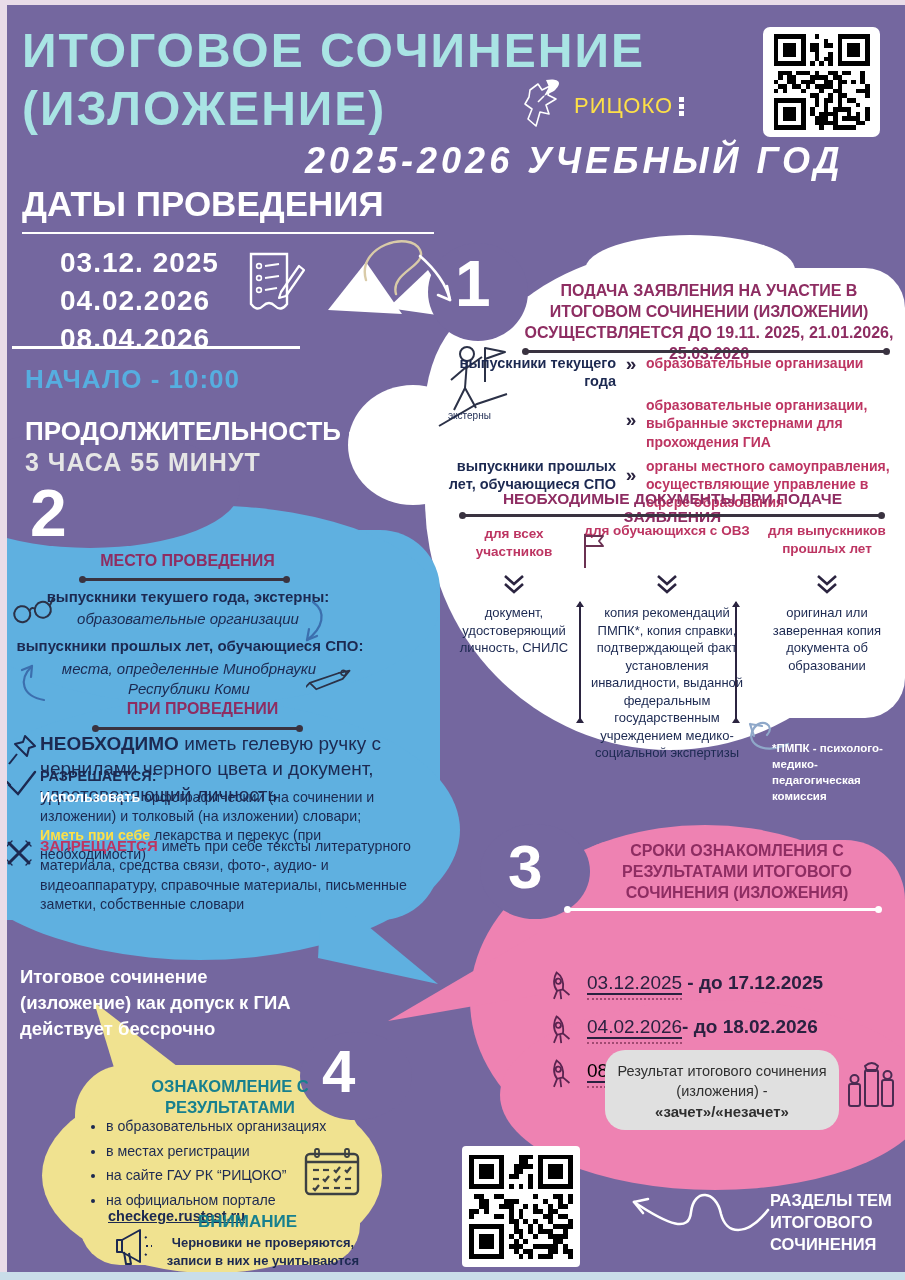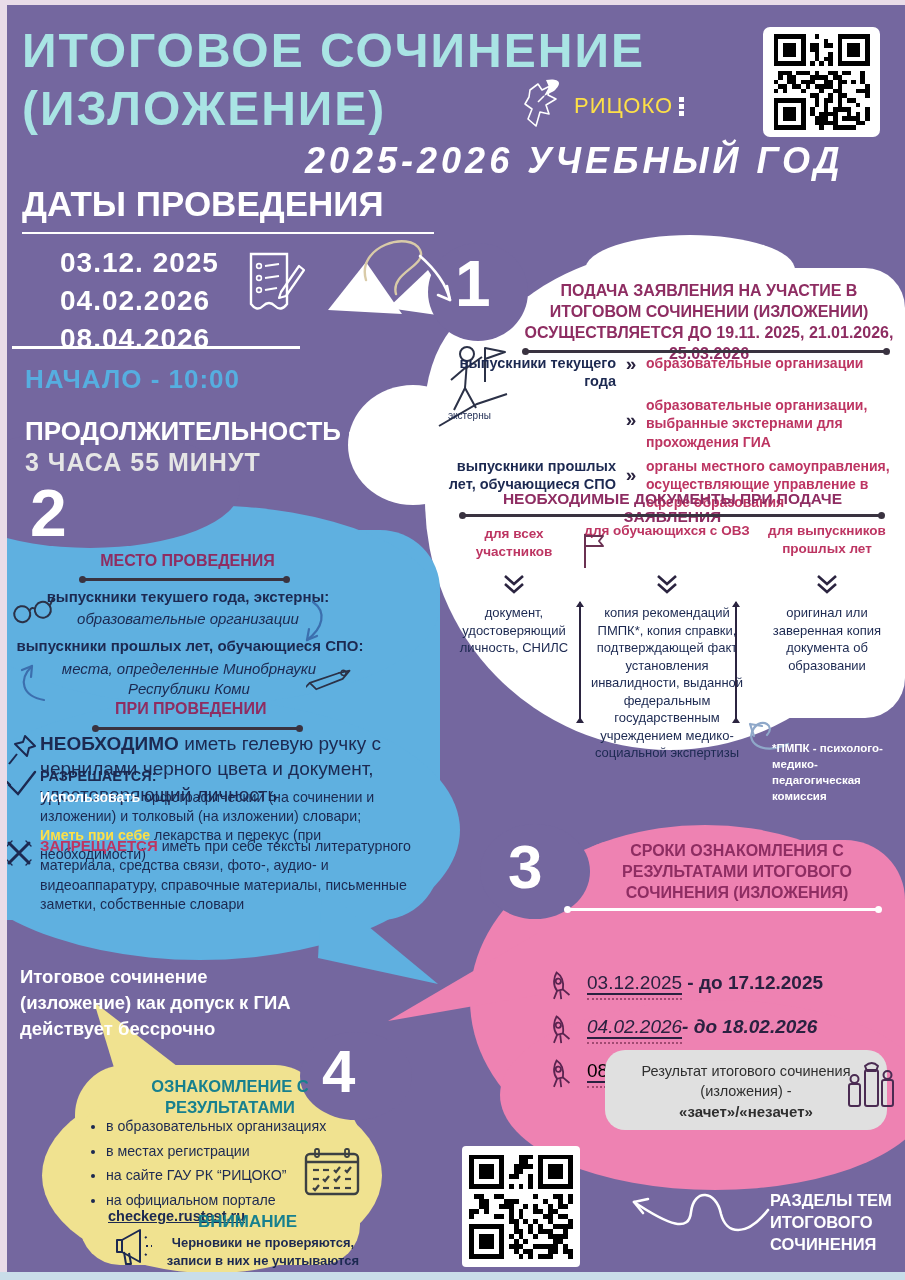--- a/index.html
+++ b/index.html
@@ -365,21 +365,21 @@
         <path d="M6,34 L30,16 L40,10 L36,20 L14,38 Z" fill="none" stroke="#2b3147" stroke-width="1.8" stroke-linejoin="round"></path>
         <circle cx="35" cy="14" r="2.5" fill="none" stroke="#2b3147" stroke-width="1.5"></circle>
         <path d="M6,34 L2,42" stroke="#2b3147" stroke-width="1.8"></path>
       </g>
   </svg>
   <svg class="abs z3" style="left:12px;top:660px;" width="40" height="44" viewBox="0 0 40 44">
     <path d="M32,40 C10,36 6,20 20,6" fill="none" stroke="#3c6fae" stroke-width="2.2" stroke-linecap="round"></path>
       <path d="M20,6 L10,10 M20,6 L19,17" fill="none" stroke="#3c6fae" stroke-width="2.2" stroke-linecap="round"></path>
   </svg>
 
-  <div class="abs z3 magenta" style="left:115px;top:700px;width:175px;font-size:16px;font-weight:800;">ПРИ ПРОВЕДЕНИИ</div>
+  <div class="abs z3 magenta" style="left:115px;top:700px;width:175px;text-align:center;font-size:16px;font-weight:800;">ПРИ ПРОВЕДЕНИИ</div>
   <div class="dotline" style="left:95px;top:727px;width:205px;"></div>
 
   <svg class="abs z3" style="left:6px;top:733px;" width="32" height="34" viewBox="0 0 32 34">
     <path d="M19,3 L29,13 L23,15 L21,23 L9,11 L17,9 Z" fill="none" stroke="#1c2951" stroke-width="2" stroke-linejoin="round"></path>
       <line x1="11" y1="21" x2="3" y2="31" stroke="#1c2951" stroke-width="2"></line>
   </svg>
   <div class="abs z3 navy" style="left:40px;top:731px;width:366px;font-size:19px;line-height:1.34;"><b>НЕОБХОДИМО</b><span> иметь гелевую ручку с чернилами черного цвета и документ, удостоверяющий личность</span></div>
 
   <svg class="abs z3" style="left:5px;top:768px;" width="34" height="30" viewBox="0 0 34 30">
     <path d="M4,17 L13,26 L30,4" fill="none" stroke="#1c2951" stroke-width="2.4" stroke-linecap="round"></path>
@@ -407,21 +407,21 @@
     <div class="hrow" style="align-items:center;height:44px;">
       <svg width="34" height="34" viewBox="0 0 34 34">
           <g transform="rotate(-14 17 17)" fill="none" stroke="#5a2450" stroke-width="1.8">
             <path d="M17,3 C21,7 22,14 19,21 L13,21 C10,14 13,7 17,3 Z"></path>
             <circle cx="16.5" cy="12" r="2.6"></circle>
             <path d="M13,21 L8,28 M19,21 L24,28 M16,22 L15,30"></path>
           </g>
         </svg>
       <span style="font-size:19px;color:#2a2140;margin-left:10px;"><span class="d3out"><span class="d3in">03.12.2025</span></span><b> - до 17.12.2025</b></span>
     </div>
-    <div class="hrow" style="align-items:center;height:44px;font-style:italic;">
+    <div class="hrow" style="align-items:center;height:44px;">
       <svg width="34" height="34" viewBox="0 0 34 34">
           <g transform="rotate(-14 17 17)" fill="none" stroke="#5a2450" stroke-width="1.8">
             <path d="M17,3 C21,7 22,14 19,21 L13,21 C10,14 13,7 17,3 Z"></path>
             <circle cx="16.5" cy="12" r="2.6"></circle>
             <path d="M13,21 L8,28 M19,21 L24,28 M16,22 L15,30"></path>
           </g>
         </svg>
       <span style="font-size:19px;color:#2a2140;margin-left:10px;"><span class="d3out"><span class="d3in">04.02.2026</span></span><b>- до 18.02.2026</b></span>
     </div>
     <div class="hrow" style="align-items:center;height:44px;">
@@ -429,21 +429,21 @@
           <g transform="rotate(-14 17 17)" fill="none" stroke="#5a2450" stroke-width="1.8">
             <path d="M17,3 C21,7 22,14 19,21 L13,21 C10,14 13,7 17,3 Z"></path>
             <circle cx="16.5" cy="12" r="2.6"></circle>
             <path d="M13,21 L8,28 M19,21 L24,28 M16,22 L15,30"></path>
           </g>
         </svg>
       <span style="font-size:19px;color:#000000;margin-left:10px;"><span class="d3out"><span class="d3in">08.04.2026</span></span><b>- до 20.04.2026</b></span>
     </div>
   </div>
 
-  <div class="gbox" style="left:605px;top:1050px;width:282px;height:80px;padding:12px 10px;">
+  <div class="gbox" style="left:605px;top:1050px;width:234px;height:80px;padding:12px 10px;">
     <div style="font-size:14.5px;line-height:1.35;">Результат итогового сочинения (изложения) -</div>
     <div style="font-size:15px;font-weight:800;margin-top:2px;">«зачет»/«незачет»</div>
   </div>
   <svg class="abs z3" style="left:845px;top:1058px;" width="52" height="56" viewBox="0 0 52 56">
     <g fill="none" stroke="#4a2b52" stroke-width="2" stroke-linejoin="round">
       <rect x="4" y="26" width="11" height="22" rx="2"></rect>
         <circle cx="9.5" cy="21" r="4"></circle>
       <rect x="20" y="12" width="13" height="36" rx="2"></rect>
         <path d="M20,8 q7,-6 13,0 l-2,5 -9,0 Z"></path>
       <rect x="37" y="22" width="11" height="26" rx="2"></rect>

